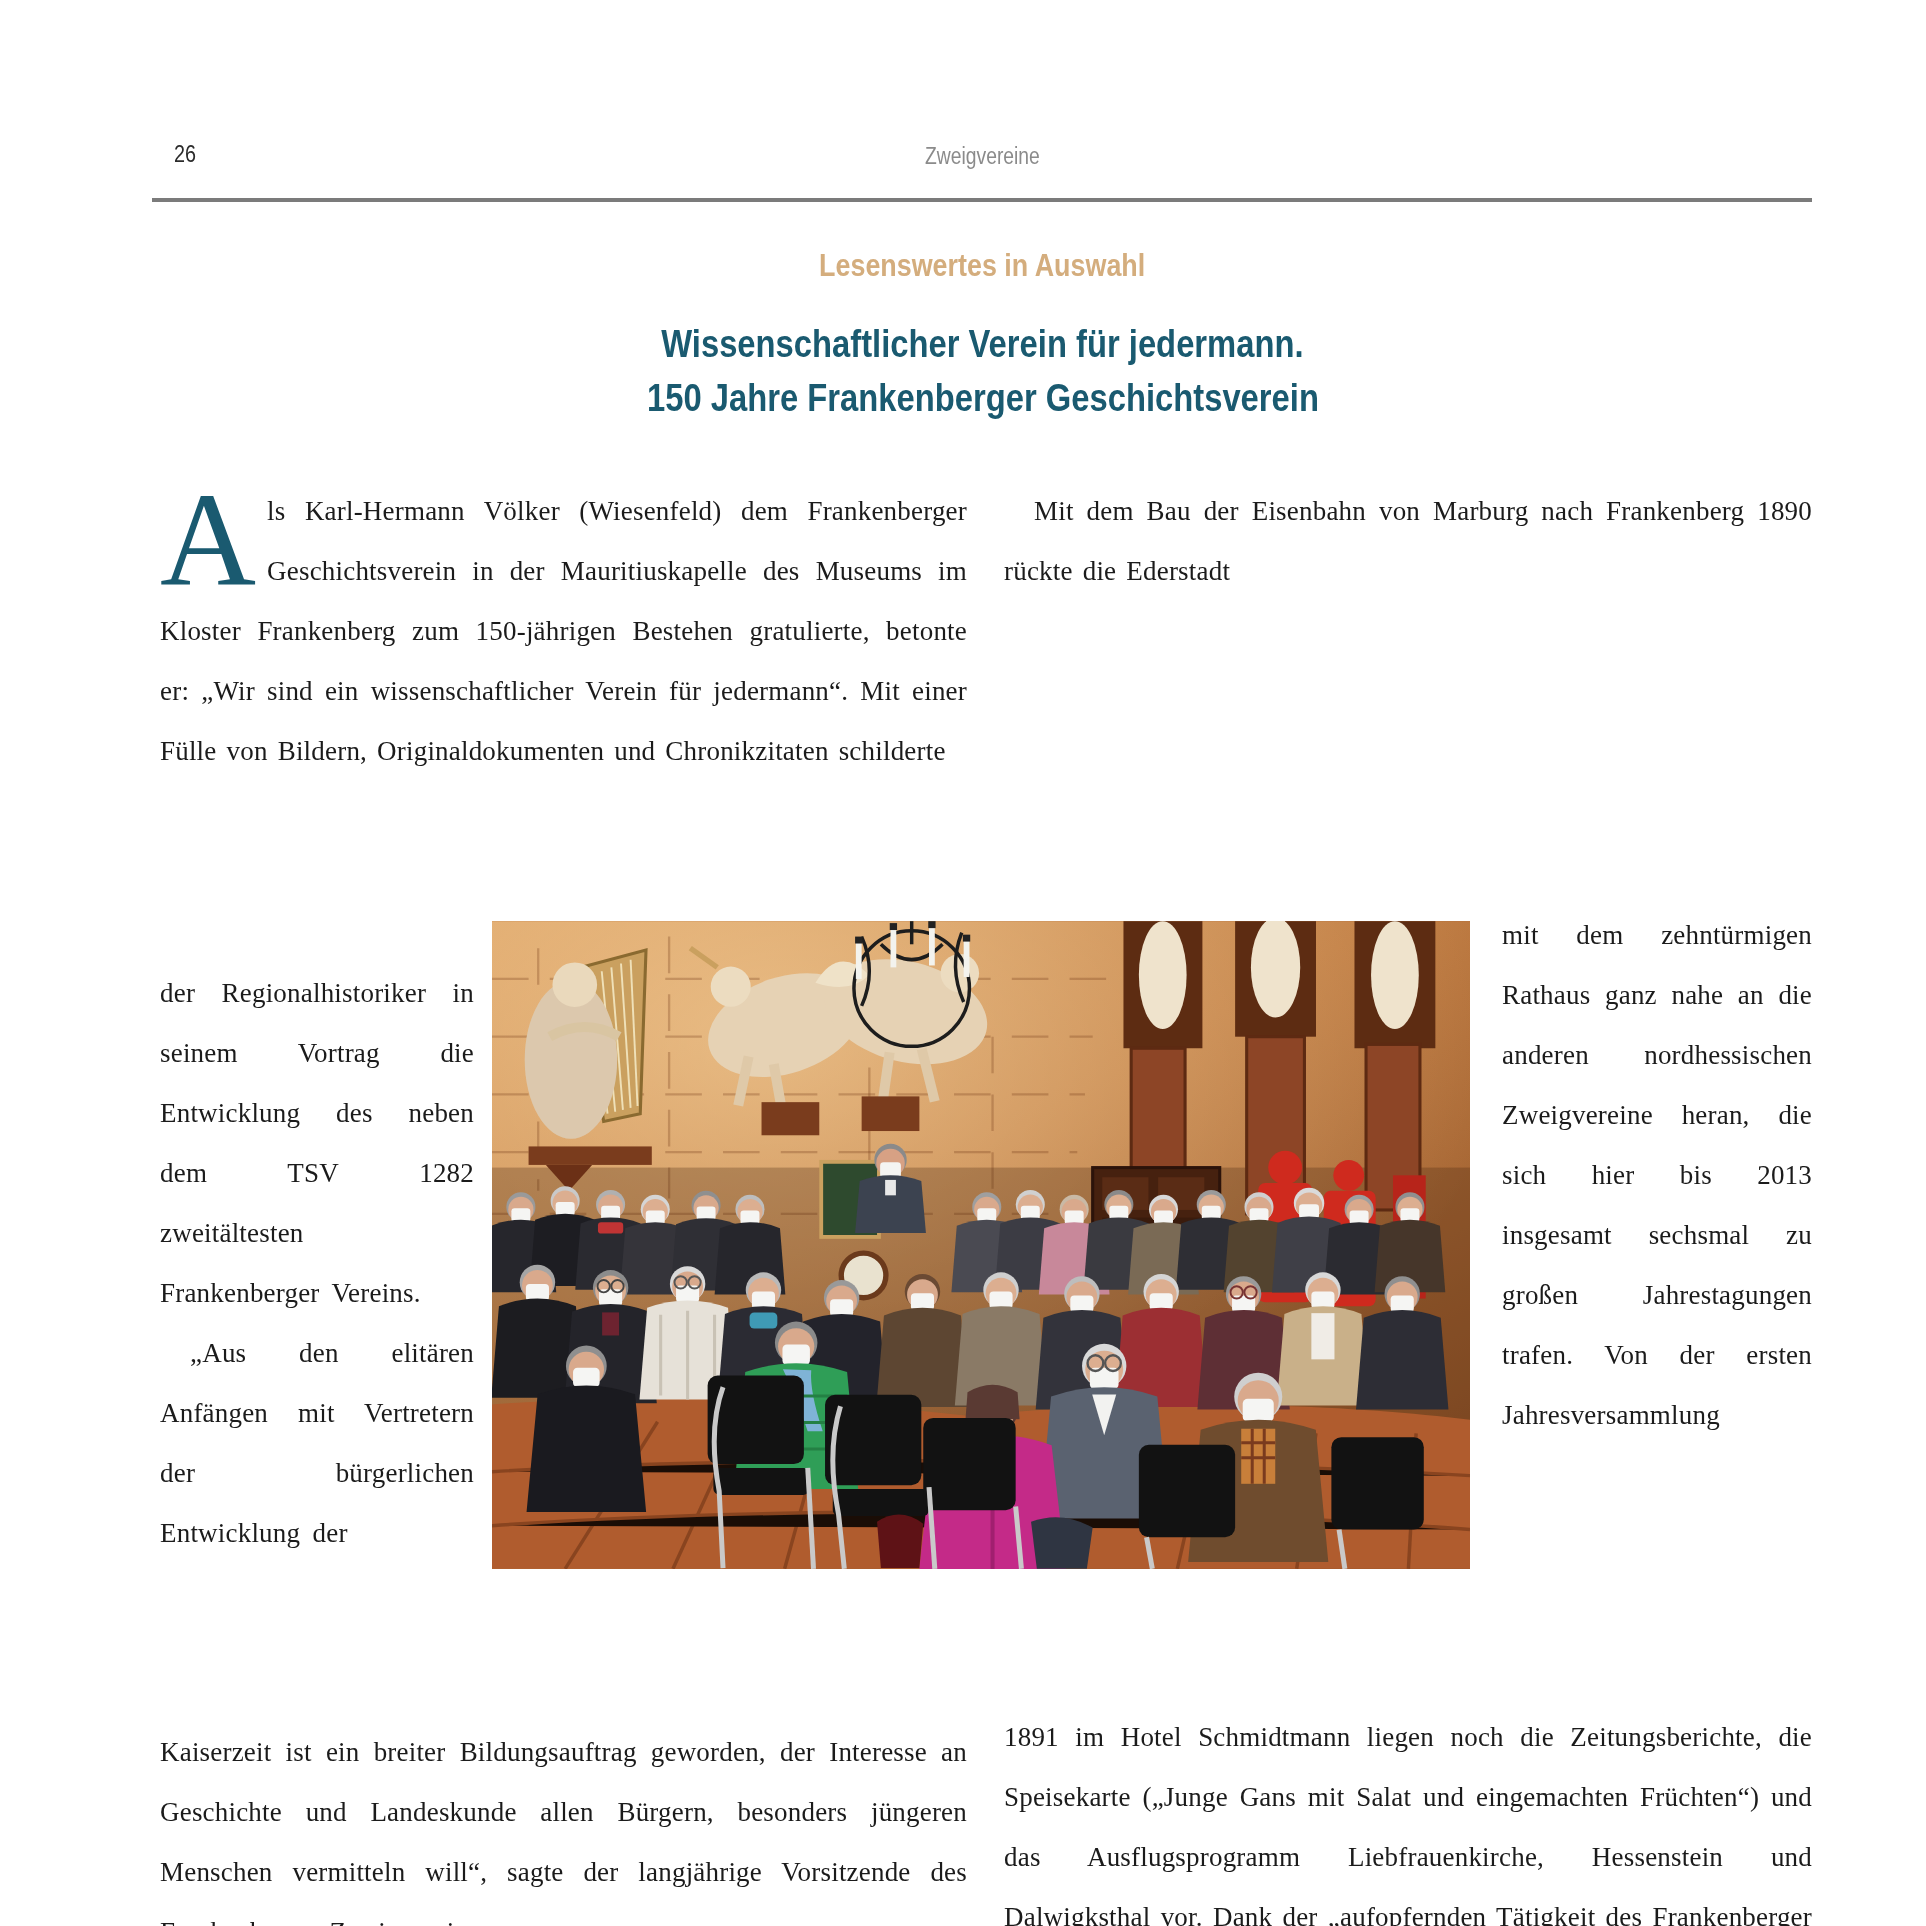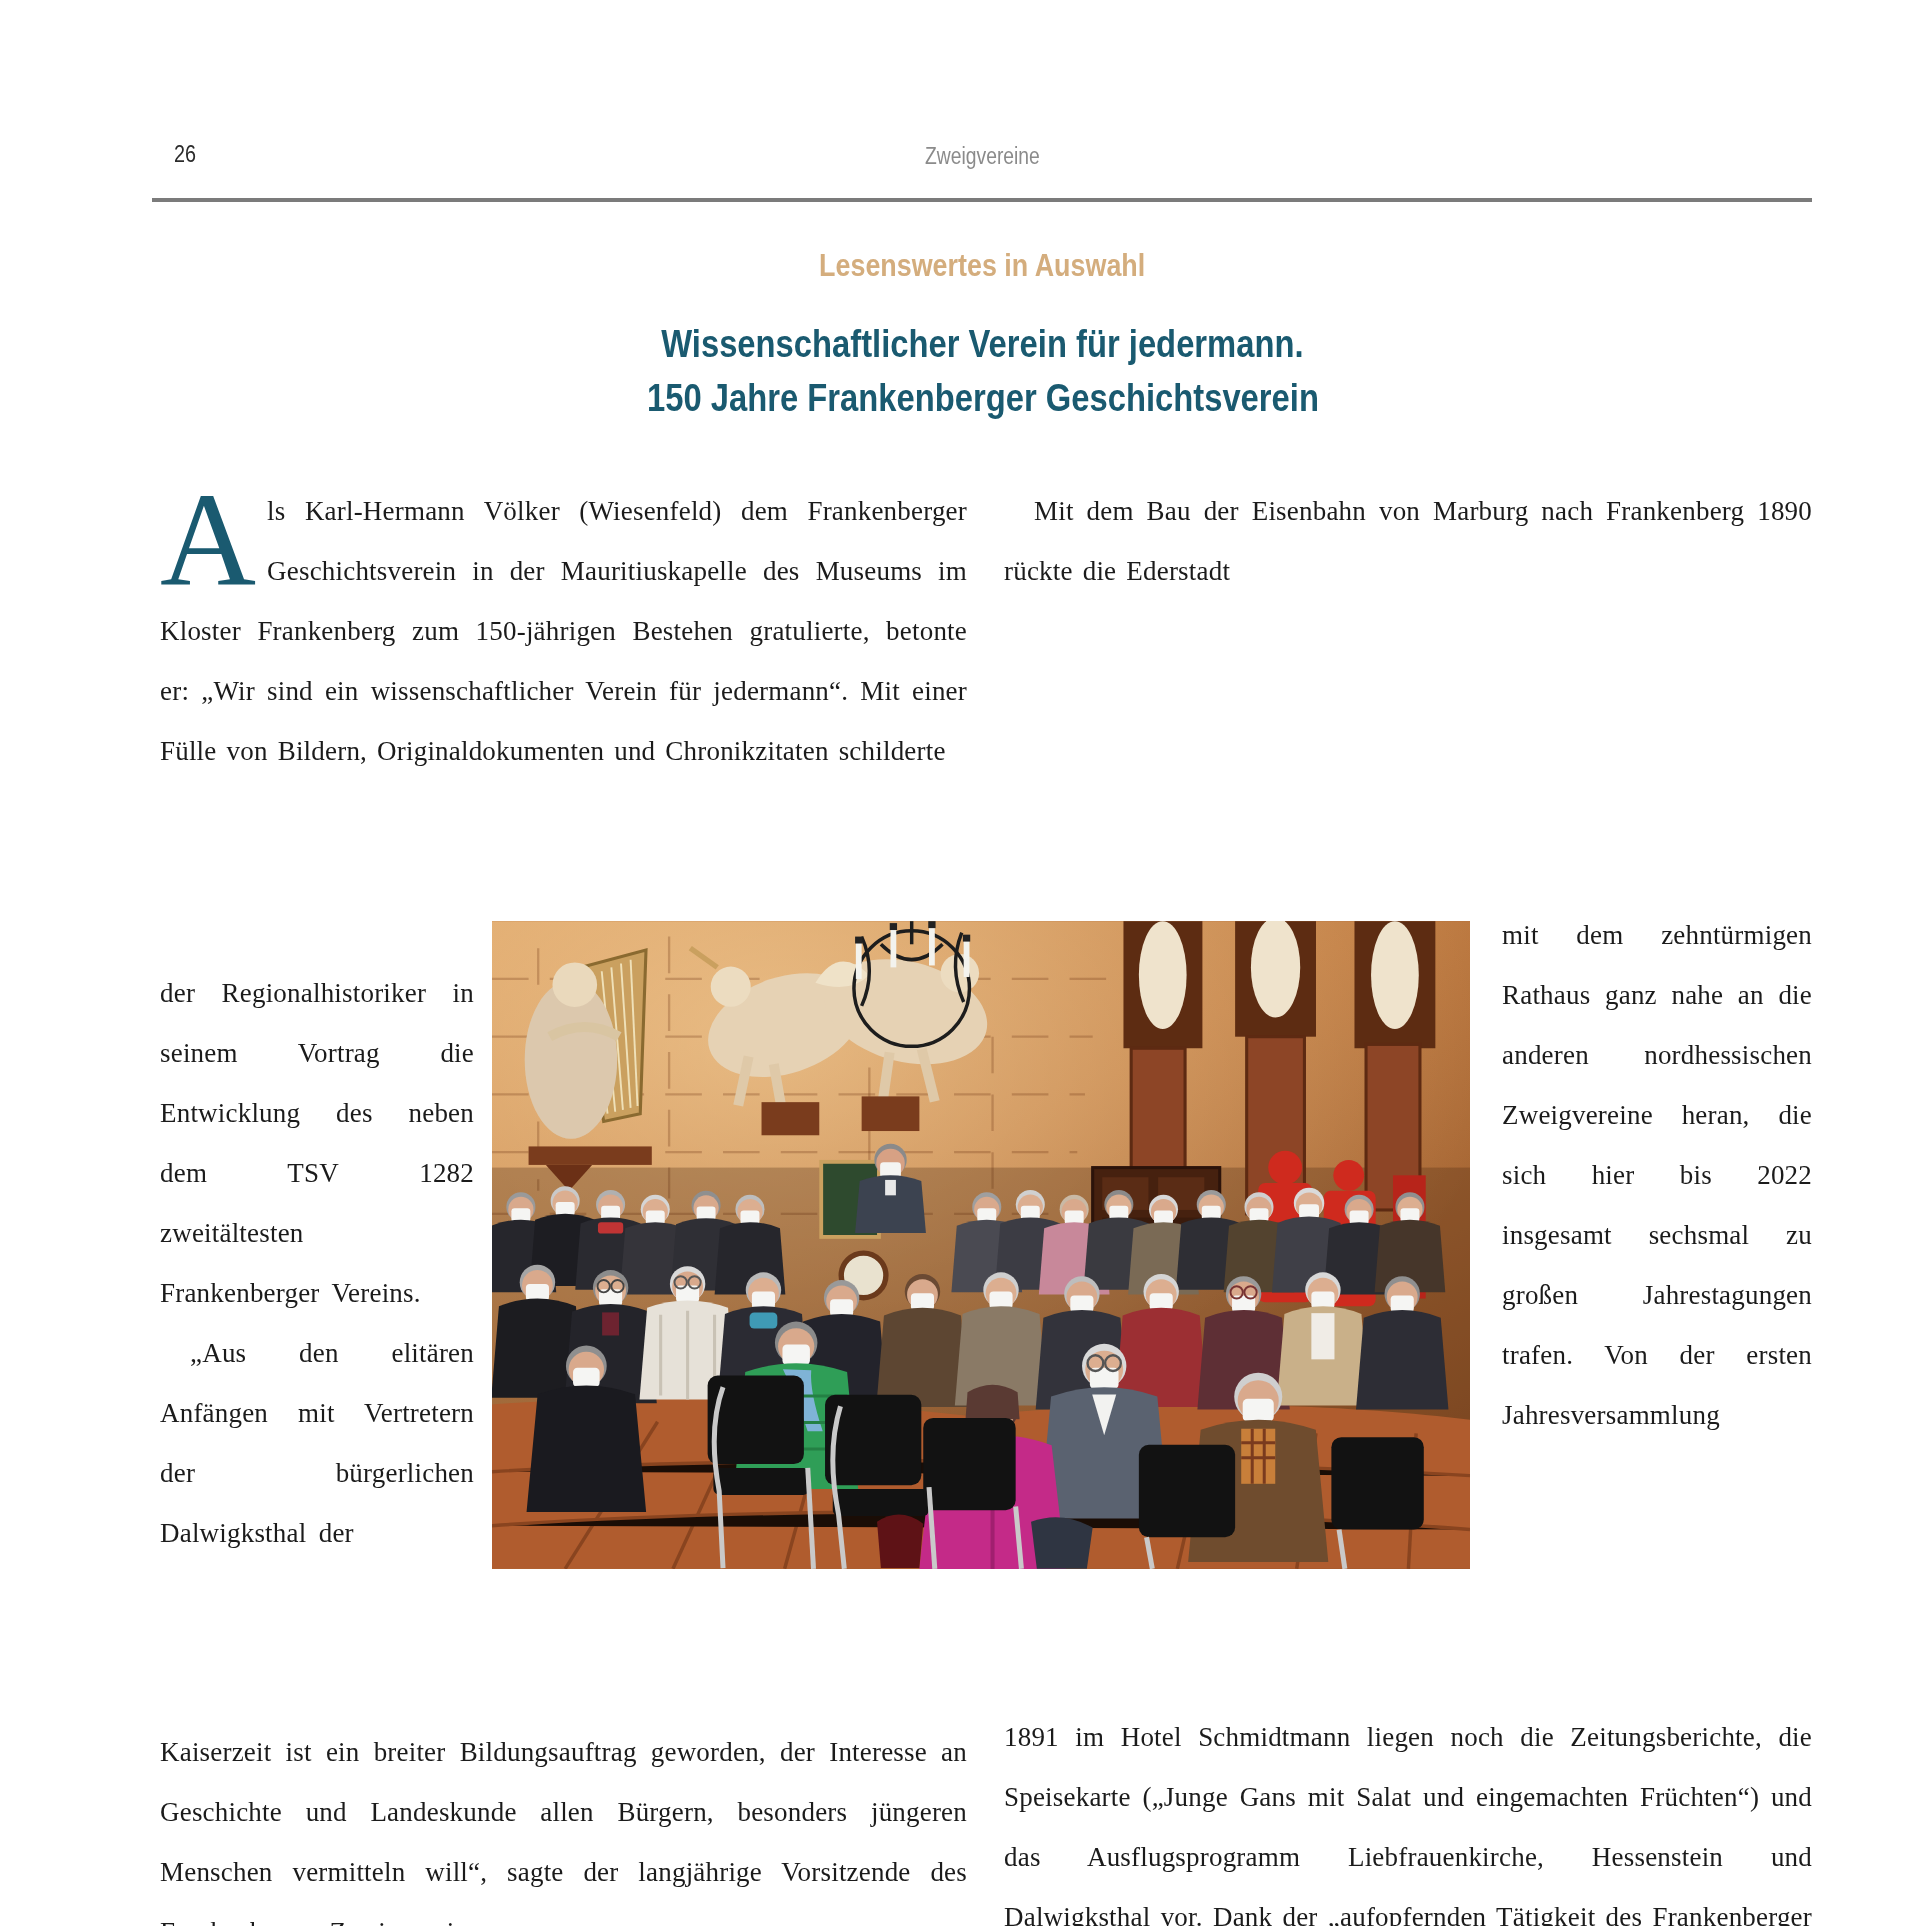--- a/index.html
+++ b/index.html
@@ -90,32 +90,32 @@
   </div>
   <div class="title-line" id="title2">
     <span class="cx">150 Jahre Frankenberger Geschichtsverein</span>
   </div>
 
   <div class="tb" id="block-left-top">
     <p><span class="dropcap">A</span><span>ls Karl-Hermann Völker (Wiesenfeld) dem Frankenberger Geschichtsverein in der Mauritiuskapelle des Museums im Kloster Frankenberg zum 150-jährigen Bestehen gratulierte, betonte er: „Wir sind ein wissenschaftlicher Verein für jedermann“. Mit einer Fülle von Bildern, Originaldokumenten und Chronikzitaten schilderte</span></p>
   </div>
   <div class="tb" id="block-left-narrow">
     <p>der Regionalhistoriker in seinem Vortrag die Entwicklung des neben dem TSV 1282 zweitältesten Frankenberger Vereins.</p>
-    <p class="ind">„Aus den elitären Anfängen mit Vertretern der bürgerlichen Dalwigksthal der</p>
+    <p class="ind">„Aus den elitären Anfängen mit Vertretern der bürgerlichen Entwicklung der</p>
   </div>
   <div class="tb" id="block-left-bottom">
     <p>Kaiserzeit ist ein breiter Bildungsauftrag geworden, der Interesse an Geschichte und Landeskunde allen Bürgern, besonders jüngeren Menschen vermitteln will“, sagte der langjährige Vorsitzende des Frankenberger Zweigvereins.</p>
 
   </div>
 
   <div class="tb" id="block-right-top">
     <p class="ind">Mit dem Bau der Eisenbahn von Marburg nach Frankenberg 1890 rückte die Ederstadt</p>
   </div>
   <div class="tb" id="block-right-narrow">
-    <p>mit dem zehntürmigen Rathaus ganz nahe an die anderen nordhessischen Zweigvereine heran, die sich hier bis 2022 insgesamt sechsmal zu großen Jahrestagungen trafen. Von der ersten Jahresversammlung</p>
+    <p>mit dem zehntürmigen Rathaus ganz nahe an die anderen nordhessischen Zweigvereine heran, die sich hier bis 2013 insgesamt sechsmal zu großen Jahrestagungen trafen. Von der ersten Jahresversammlung</p>
   </div>
   <div class="tb" id="block-right-bottom">
     <p>1891 im Hotel Schmidtmann liegen noch die Zeitungsberichte, die Speisekarte („Junge Gans mit Salat und eingemachten Früchten“) und das Ausflugsprogramm Liebfrauenkirche, Hessenstein und Dalwigksthal vor. Dank der „aufopfernden Tätigkeit des Frankenberger Festausschusses“ waren alle Teilnehmer begeistert, „und der Verein erlebte einen sprunghaften Anstieg um 20 neue Mitglieder!“, zitierte Völker.</p>
 
   </div>
 
   <div id="photo">
     <svg viewBox="0 0 2540 1682" width="978" height="648">
       <defs>
         <linearGradient id="wall" x1="0" y1="0" x2="0.85" y2="1">

